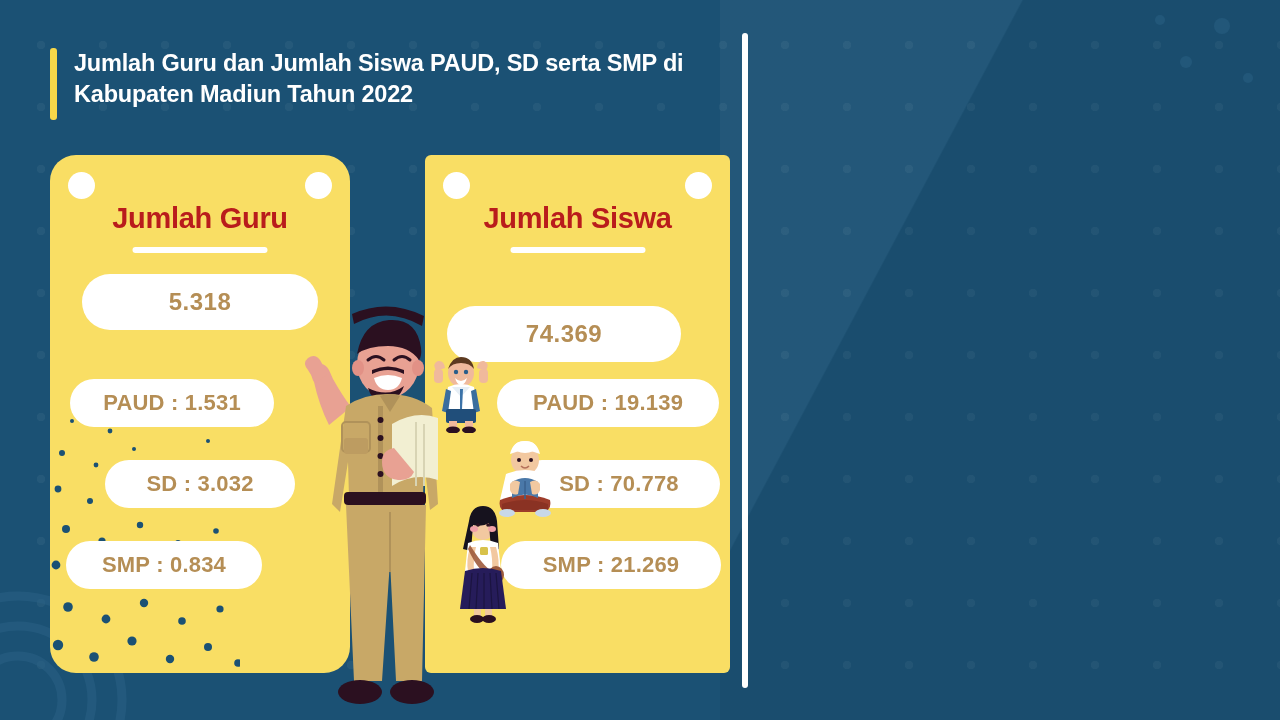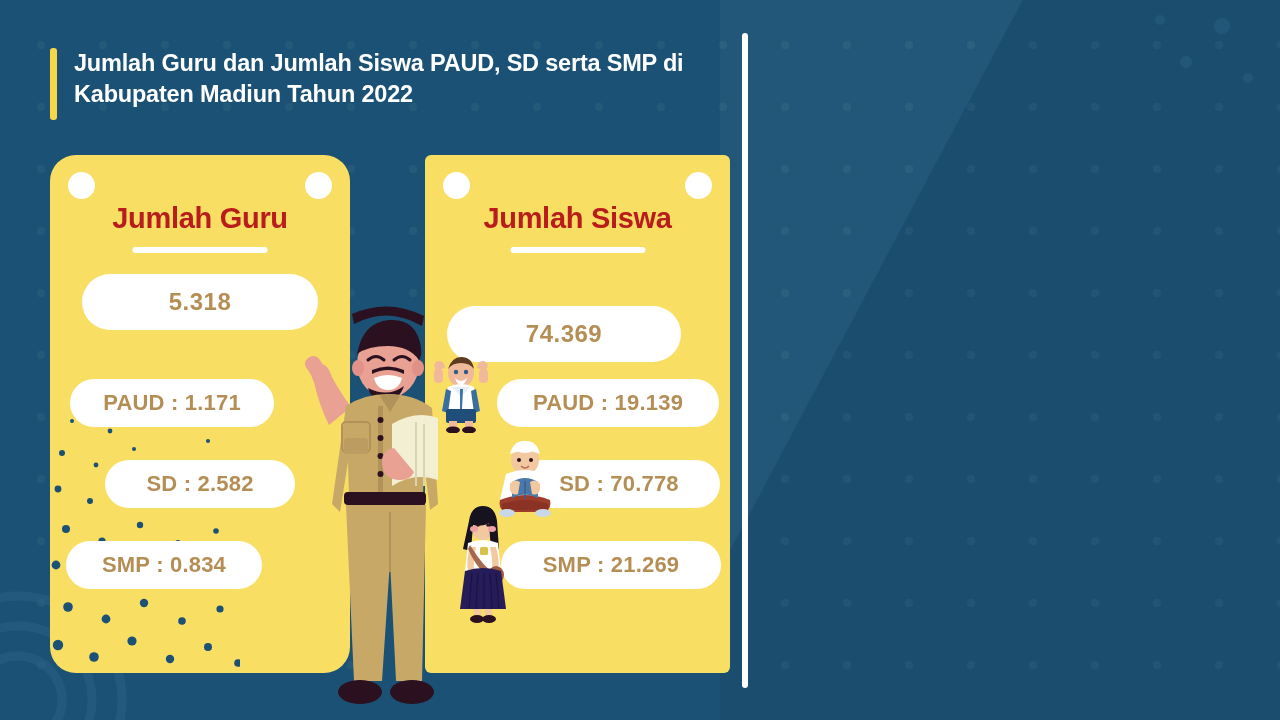--- a/index.html
+++ b/index.html
@@ -170,22 +170,22 @@
       </g>
     </svg>
 
     <div class="punch l"></div>
     <div class="punch r"></div>
 
     <div class="card-title">Jumlah Guru</div>
     <div class="card-rule"></div>
 
     <div class="pill pill-total" id="guru-total">5.318</div>
-    <div class="pill pill-sub" id="guru-paud">PAUD : 1.171</div>
-    <div class="pill pill-sub" id="guru-sd">SD : 2.582</div>
+    <div class="pill pill-sub" id="guru-paud">PAUD : 1.531</div>
+    <div class="pill pill-sub" id="guru-sd">SD : 3.032</div>
     <div class="pill pill-sub" id="guru-smp">SMP : 0.834</div>
   </div>
 
   <div class="ycard" id="card-siswa">
     <div class="punch l"></div>
     <div class="punch r"></div>
 
     <div class="card-title">Jumlah Siswa</div>
     <div class="card-rule"></div>
 

